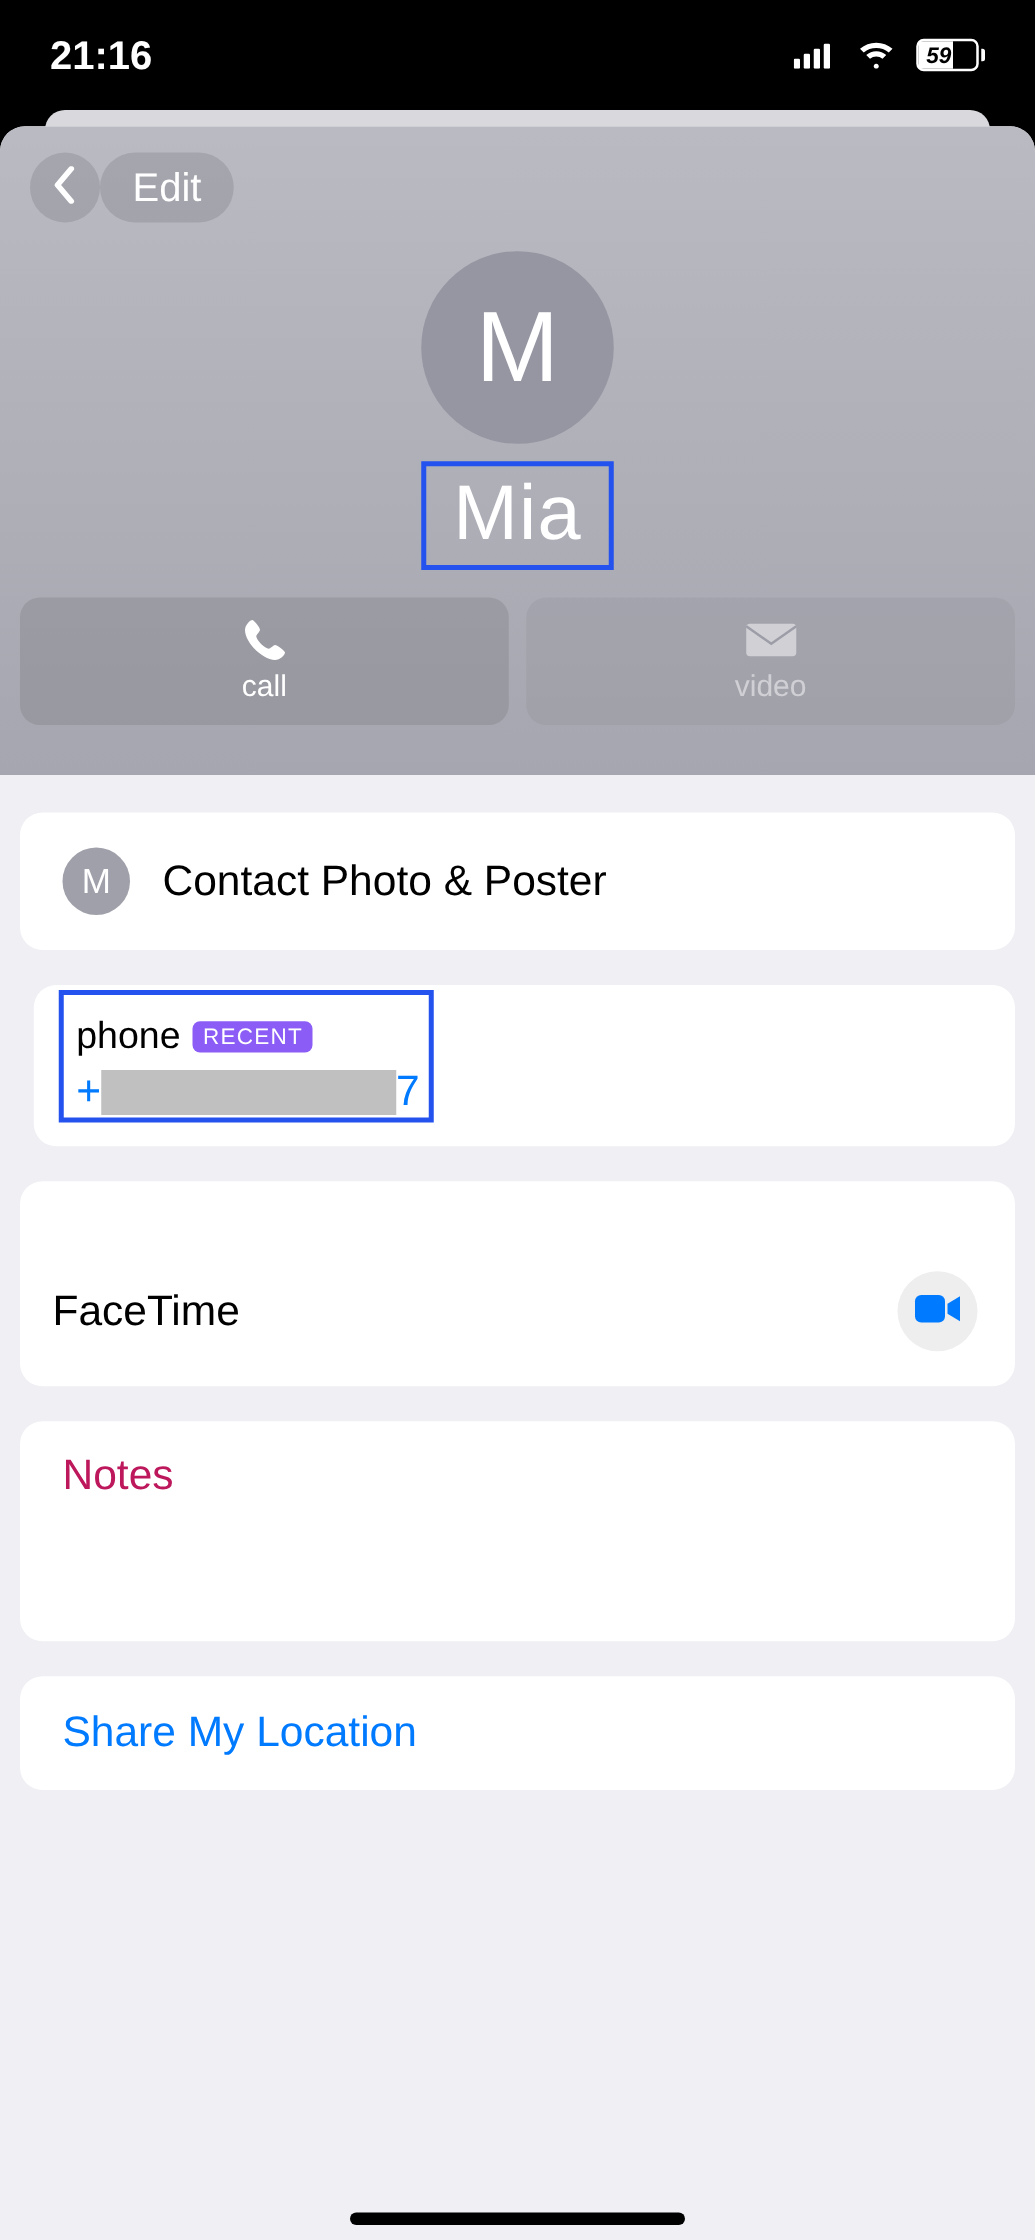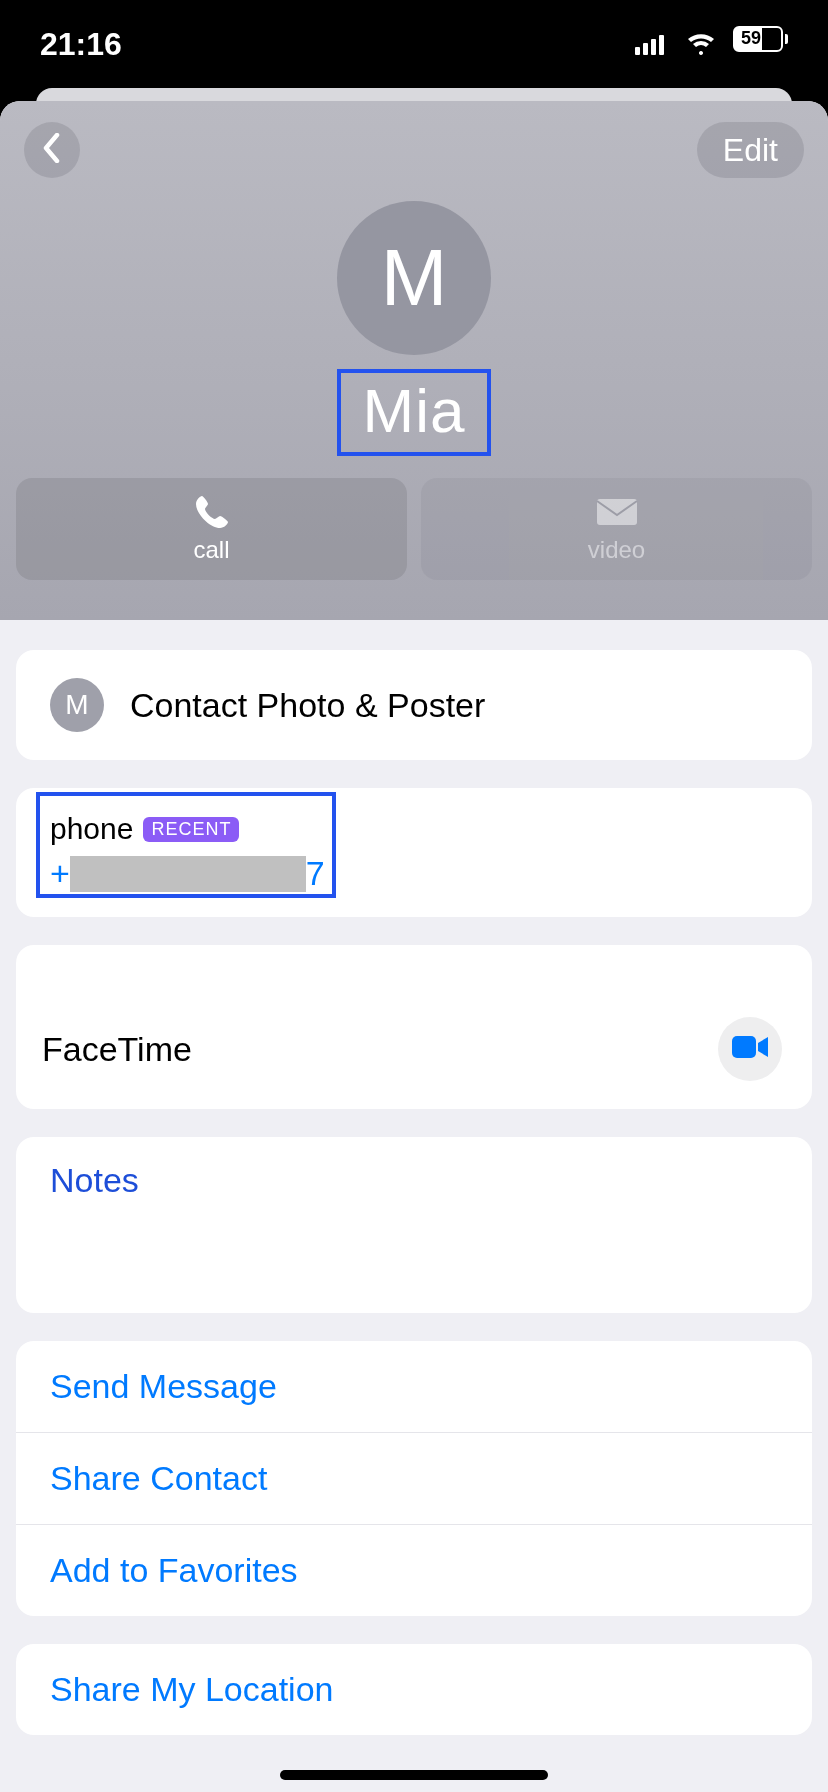--- a/index.html
+++ b/index.html
@@ -21,22 +21,23 @@
       color: #fff;
       display: flex;
       align-items: center;
       justify-content: space-between;
       padding: 0 40px;
       font-weight: 600;
       font-size: 32px;
     }
     .status-right {
       display: flex;
-      align-items: flex-start;
+      align-items: center;
       gap: 16px;
+      font-style: italic;
     }
     .battery {
       display: inline-flex;
       align-items: center;
     }
     .battery-body {
       width: 50px;
       height: 26px;
       border: 2px solid #fff;
       border-radius: 6px;
@@ -76,21 +77,20 @@
       overflow: hidden;
     }
     .header {
       height: 519px;
       background: linear-gradient(to bottom, #babac2 0%, #a6a6b0 100%);
       position: relative;
       padding-top: 18px;
     }
     .header-top {
       display: flex;
-      justify-content: space-between;
       align-items: center;
       padding: 0 24px;
       height: 62px;
     }
     .back-btn {
       width: 56px;
       height: 56px;
       border-radius: 50%;
       background: rgba(120,120,128,0.3);
       display: flex;
@@ -192,20 +192,21 @@
       color: #fff;
       font-size: 28px;
       font-weight: 500;
     }
     .row-title {
       font-size: 34px;
       color: #000;
     }
     .phone-card-wrap {
       position: relative;
+      margin-left: 11px;
     }
     .highlight-box {
       position: absolute;
       border: 4px solid #2352ee;
       pointer-events: none;
     }
     .highlight-phone {
       top: 4px;
       left: 20px;
       width: 300px;
@@ -260,21 +261,21 @@
       display: flex;
       align-items: center;
       justify-content: center;
     }
     .notes-card {
       padding: 24px 34px;
       min-height: 176px;
     }
     .notes-label {
       font-size: 34px;
-      color: #1d4ed8;
+      color: #be185d;
     }
     .action-list .list-item {
       padding: 26px 34px;
       font-size: 34px;
       color: #007aff;
       border-bottom: 1px solid #e5e5ea;
     }
     .action-list .list-item:last-child {
       border-bottom: none;
     }
@@ -409,25 +410,20 @@
               </svg>
           </span>
         </div>
       </div>
     </div>
 
     <div class="card notes-card">
       <div class="notes-label">Notes</div>
     </div>
 
-    <div class="card action-list">
-      <div class="list-item">Send Message</div>
-      <div class="list-item">Share Contact</div>
-      <div class="list-item">Add to Favorites</div>
-    </div>
 
     <div class="card" style="margin-bottom:0;">
       <div class="share-loc">Share My Location</div>
     </div>
 
   </div>
 
   <div class="home-indicator"></div>
 </div>
 

